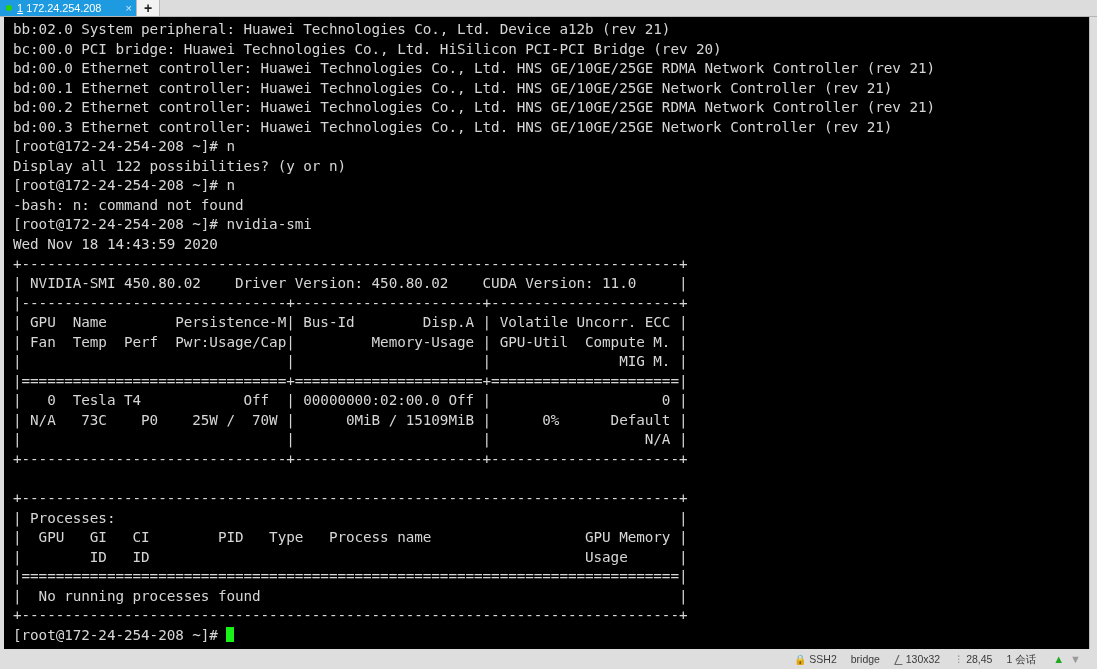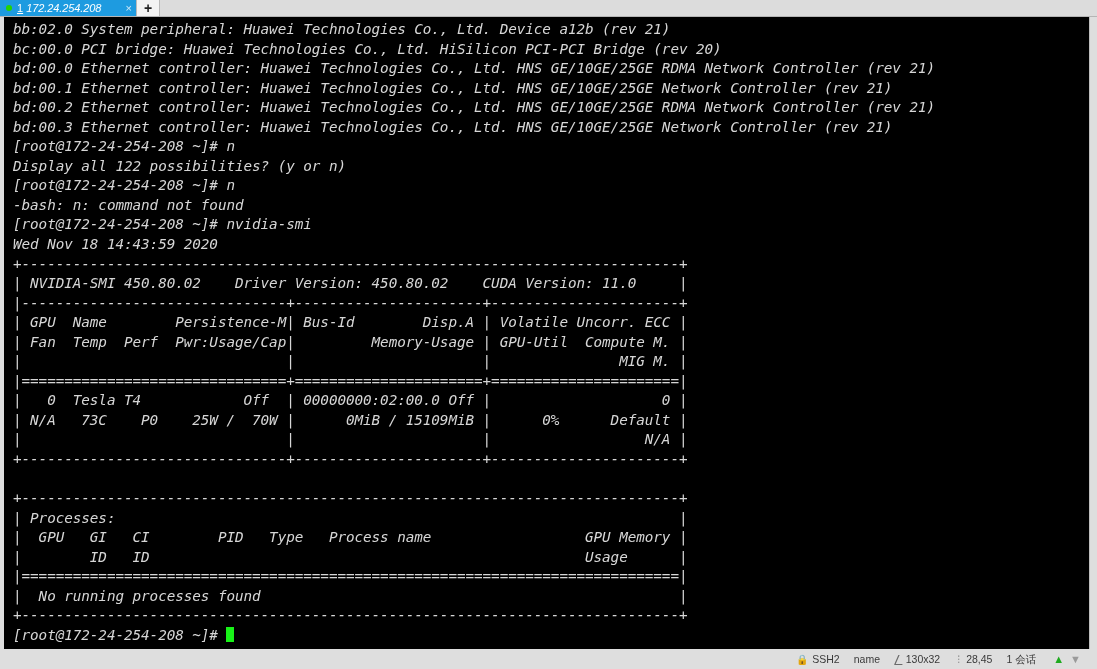--- a/index.html
+++ b/index.html
@@ -55,21 +55,20 @@
   }
   .tab-index {
     text-decoration: underline;
     margin-right: 3px;
     font-weight: 400;
   }
   .tab-title {
     white-space: nowrap;
     font-weight: 400;
     letter-spacing: -0.1px;
-    font-style: italic;
   }
   .tab-close {
     margin-left: auto;
     padding-left: 10px;
     color: #cfe9f8;
     font-size: 11px;
     line-height: 1;
   }
   .tab-new {
     width: 22px;
@@ -114,21 +113,20 @@
     font-family: "DejaVu Sans Mono", "Liberation Mono", monospace;
     font-size: 14.3px;
     line-height: 19.55px;
     color: #d6d6d6;
     white-space: pre;
     letter-spacing: -0.07px;
   }
   .term-lines .ln {
     height: 19.55px;
     white-space: pre;
-    font-style: italic;
   }
   .cursor {
     display: inline-block;
     width: 8px;
     height: 15px;
     background: #18f218;
     vertical-align: -2px;
   }
 
   
@@ -201,21 +199,21 @@
       <div class="term-lines" id="term-lines"><div class="ln">bb:02.0 System peripheral: Huawei Technologies Co., Ltd. Device a12b (rev 21)</div><div class="ln">bc:00.0 PCI bridge: Huawei Technologies Co., Ltd. HiSilicon PCI-PCI Bridge (rev 20)</div><div class="ln">bd:00.0 Ethernet controller: Huawei Technologies Co., Ltd. HNS GE/10GE/25GE RDMA Network Controller (rev 21)</div><div class="ln">bd:00.1 Ethernet controller: Huawei Technologies Co., Ltd. HNS GE/10GE/25GE Network Controller (rev 21)</div><div class="ln">bd:00.2 Ethernet controller: Huawei Technologies Co., Ltd. HNS GE/10GE/25GE RDMA Network Controller (rev 21)</div><div class="ln">bd:00.3 Ethernet controller: Huawei Technologies Co., Ltd. HNS GE/10GE/25GE Network Controller (rev 21)</div><div class="ln">[root@172-24-254-208 ~]# n</div><div class="ln">Display all 122 possibilities? (y or n)</div><div class="ln">[root@172-24-254-208 ~]# n</div><div class="ln">-bash: n: command not found</div><div class="ln">[root@172-24-254-208 ~]# nvidia-smi</div><div class="ln">Wed Nov 18 14:43:59 2020</div><div class="ln">+-----------------------------------------------------------------------------+</div><div class="ln">| NVIDIA-SMI 450.80.02    Driver Version: 450.80.02    CUDA Version: 11.0     |</div><div class="ln">|-------------------------------+----------------------+----------------------+</div><div class="ln">| GPU  Name        Persistence-M| Bus-Id        Disp.A | Volatile Uncorr. ECC |</div><div class="ln">| Fan  Temp  Perf  Pwr:Usage/Cap|         Memory-Usage | GPU-Util  Compute M. |</div><div class="ln">|                               |                      |               MIG M. |</div><div class="ln">|===============================+======================+======================|</div><div class="ln">|   0  Tesla T4            Off  | 00000000:02:00.0 Off |                    0 |</div><div class="ln">| N/A   73C    P0    25W /  70W |      0MiB / 15109MiB |      0%      Default |</div><div class="ln">|                               |                      |                  N/A |</div><div class="ln">+-------------------------------+----------------------+----------------------+</div><div class="ln"></div><div class="ln">+-----------------------------------------------------------------------------+</div><div class="ln">| Processes:                                                                  |</div><div class="ln">|  GPU   GI   CI        PID   Type   Process name                  GPU Memory |</div><div class="ln">|        ID   ID                                                   Usage      |</div><div class="ln">|=============================================================================|</div><div class="ln">|  No running processes found                                                 |</div><div class="ln">+-----------------------------------------------------------------------------+</div><div class="ln">[root@172-24-254-208 ~]# <span class="cursor"></span></div></div>
     </div>
   </div>
 
   <div class="status-bar">
     <div class="sb-item">
       <span class="sb-lock">🔒</span>
       <span>SSH2</span>
     </div>
     <div class="sb-item">
-      <span>name</span>
+      <span>bridge</span>
     </div>
     <div class="sb-item">
       <span class="sb-size-icon">⎳</span>
       <span>130x32</span>
     </div>
     <div class="sb-item">
       <span class="sb-caret-icon">⋮</span>
       <span>28,45</span>
     </div>
     <div class="sb-item">

